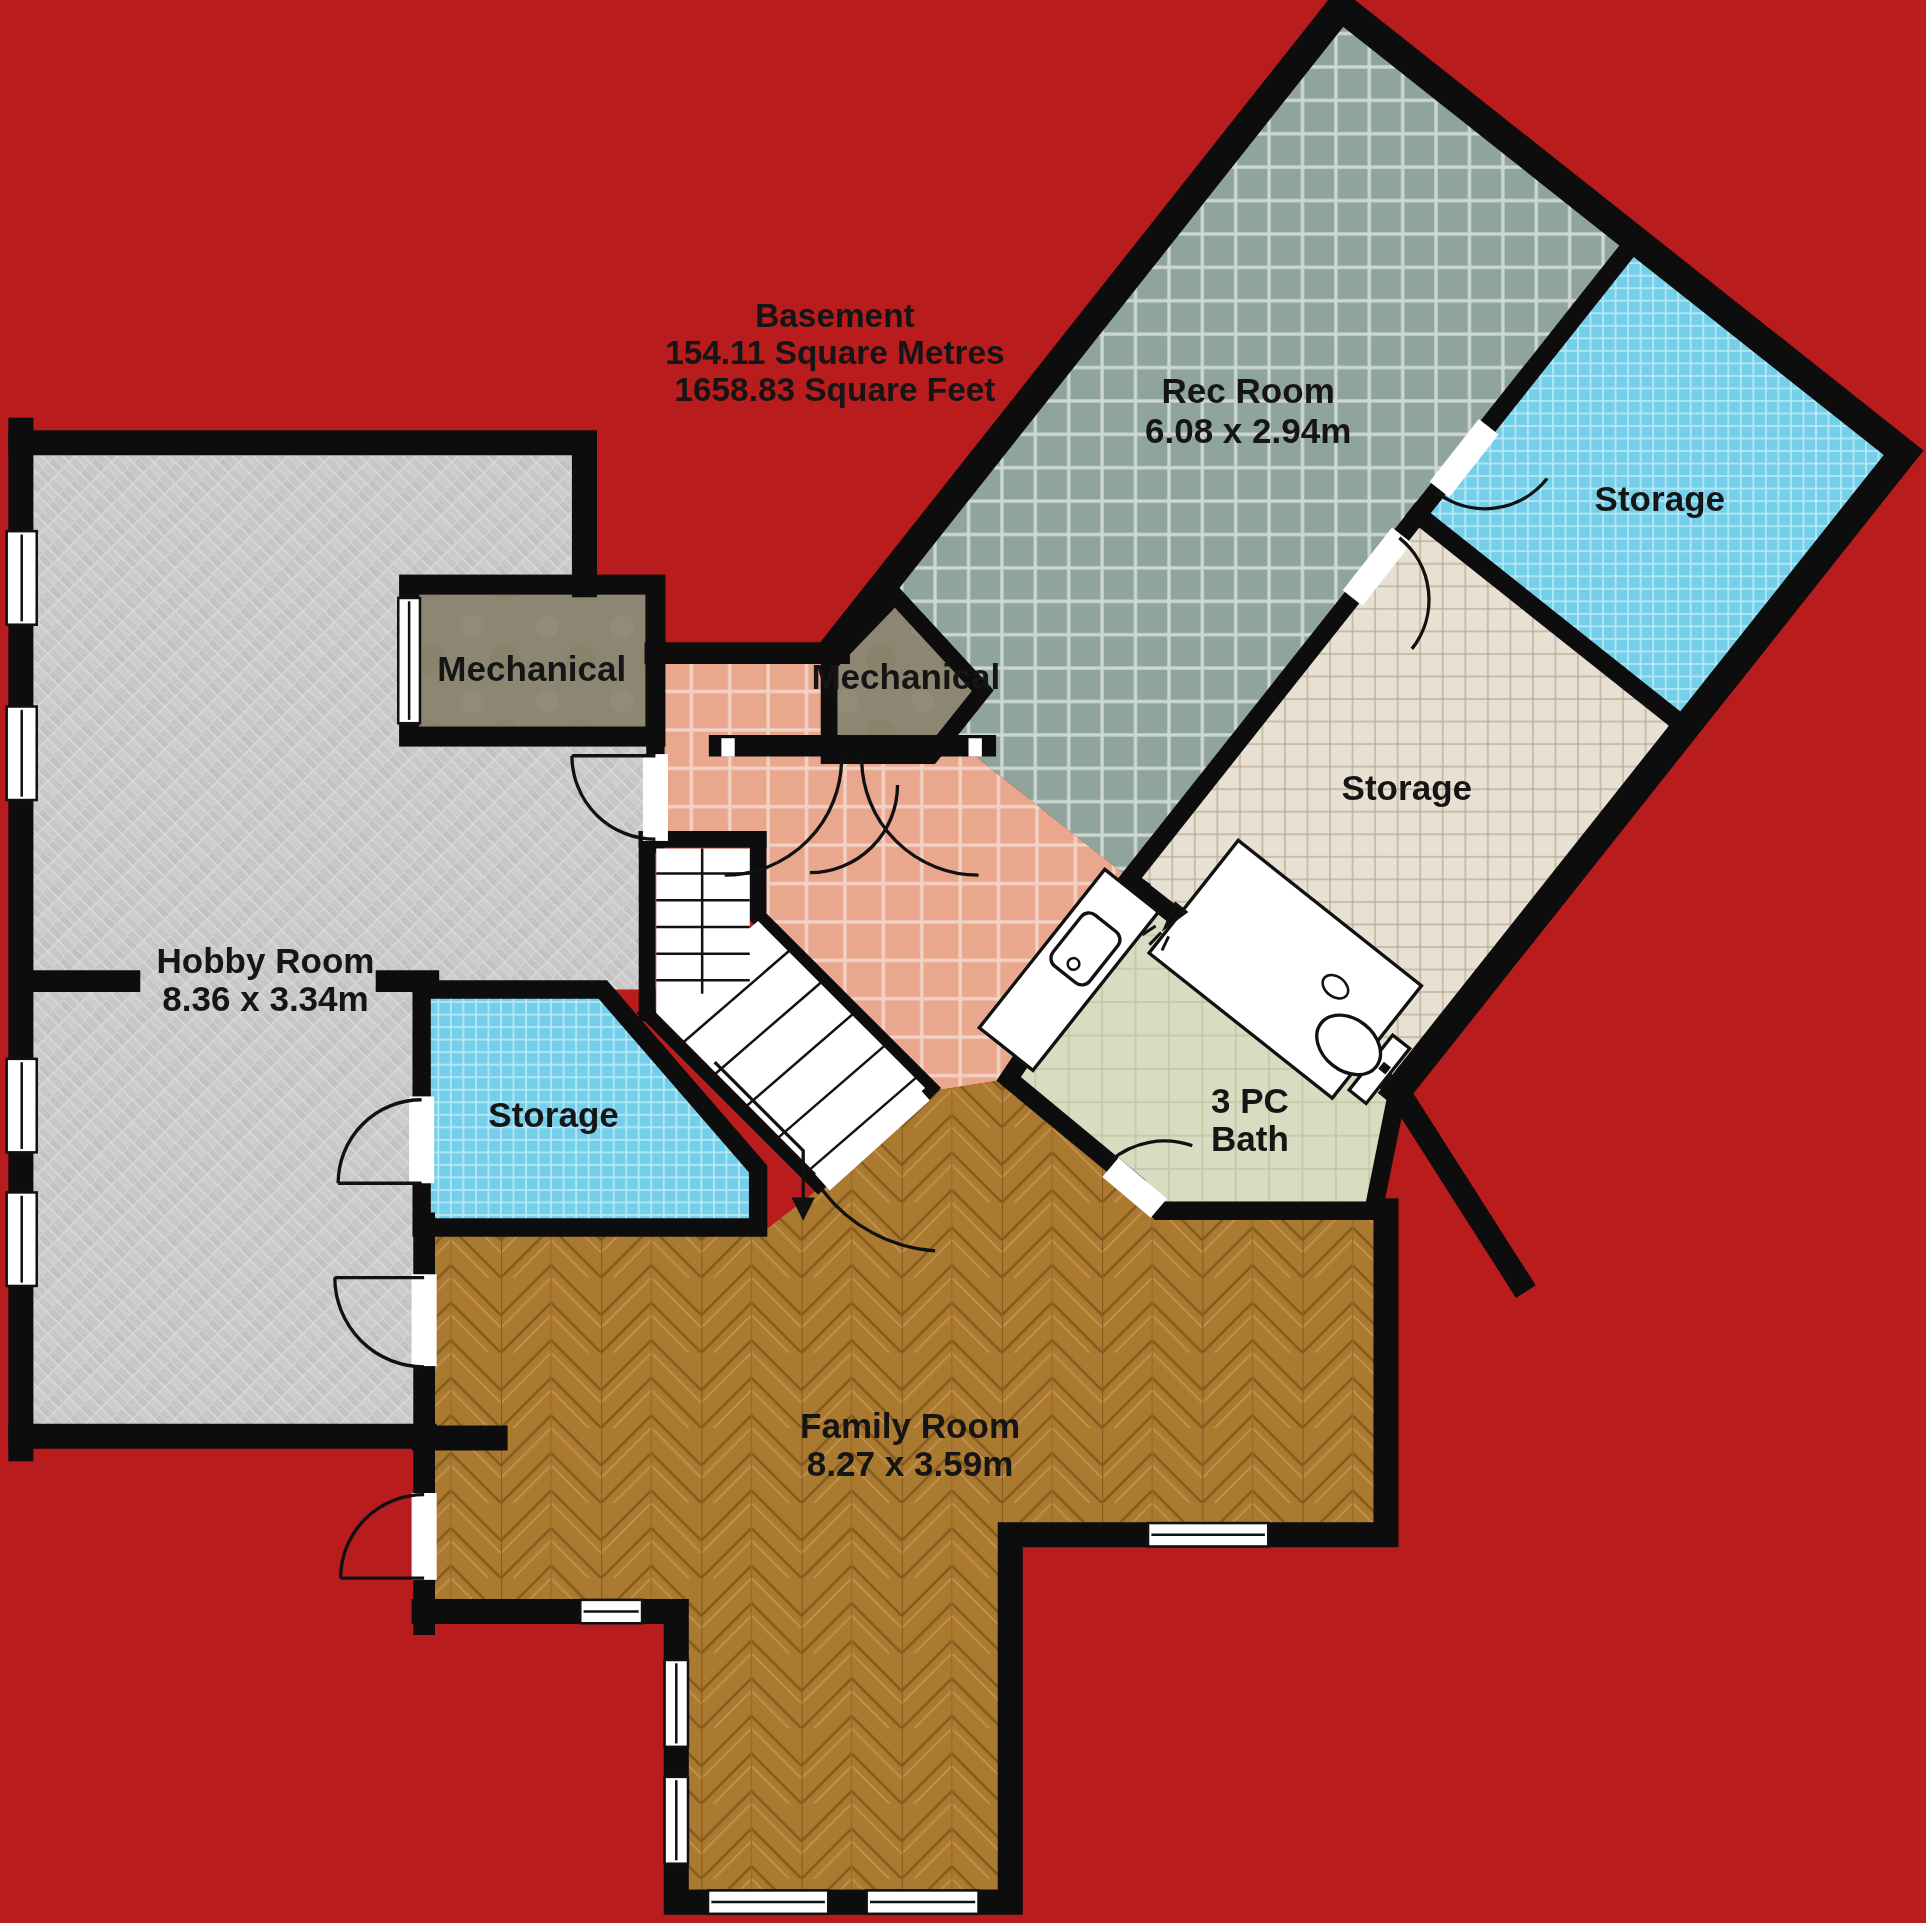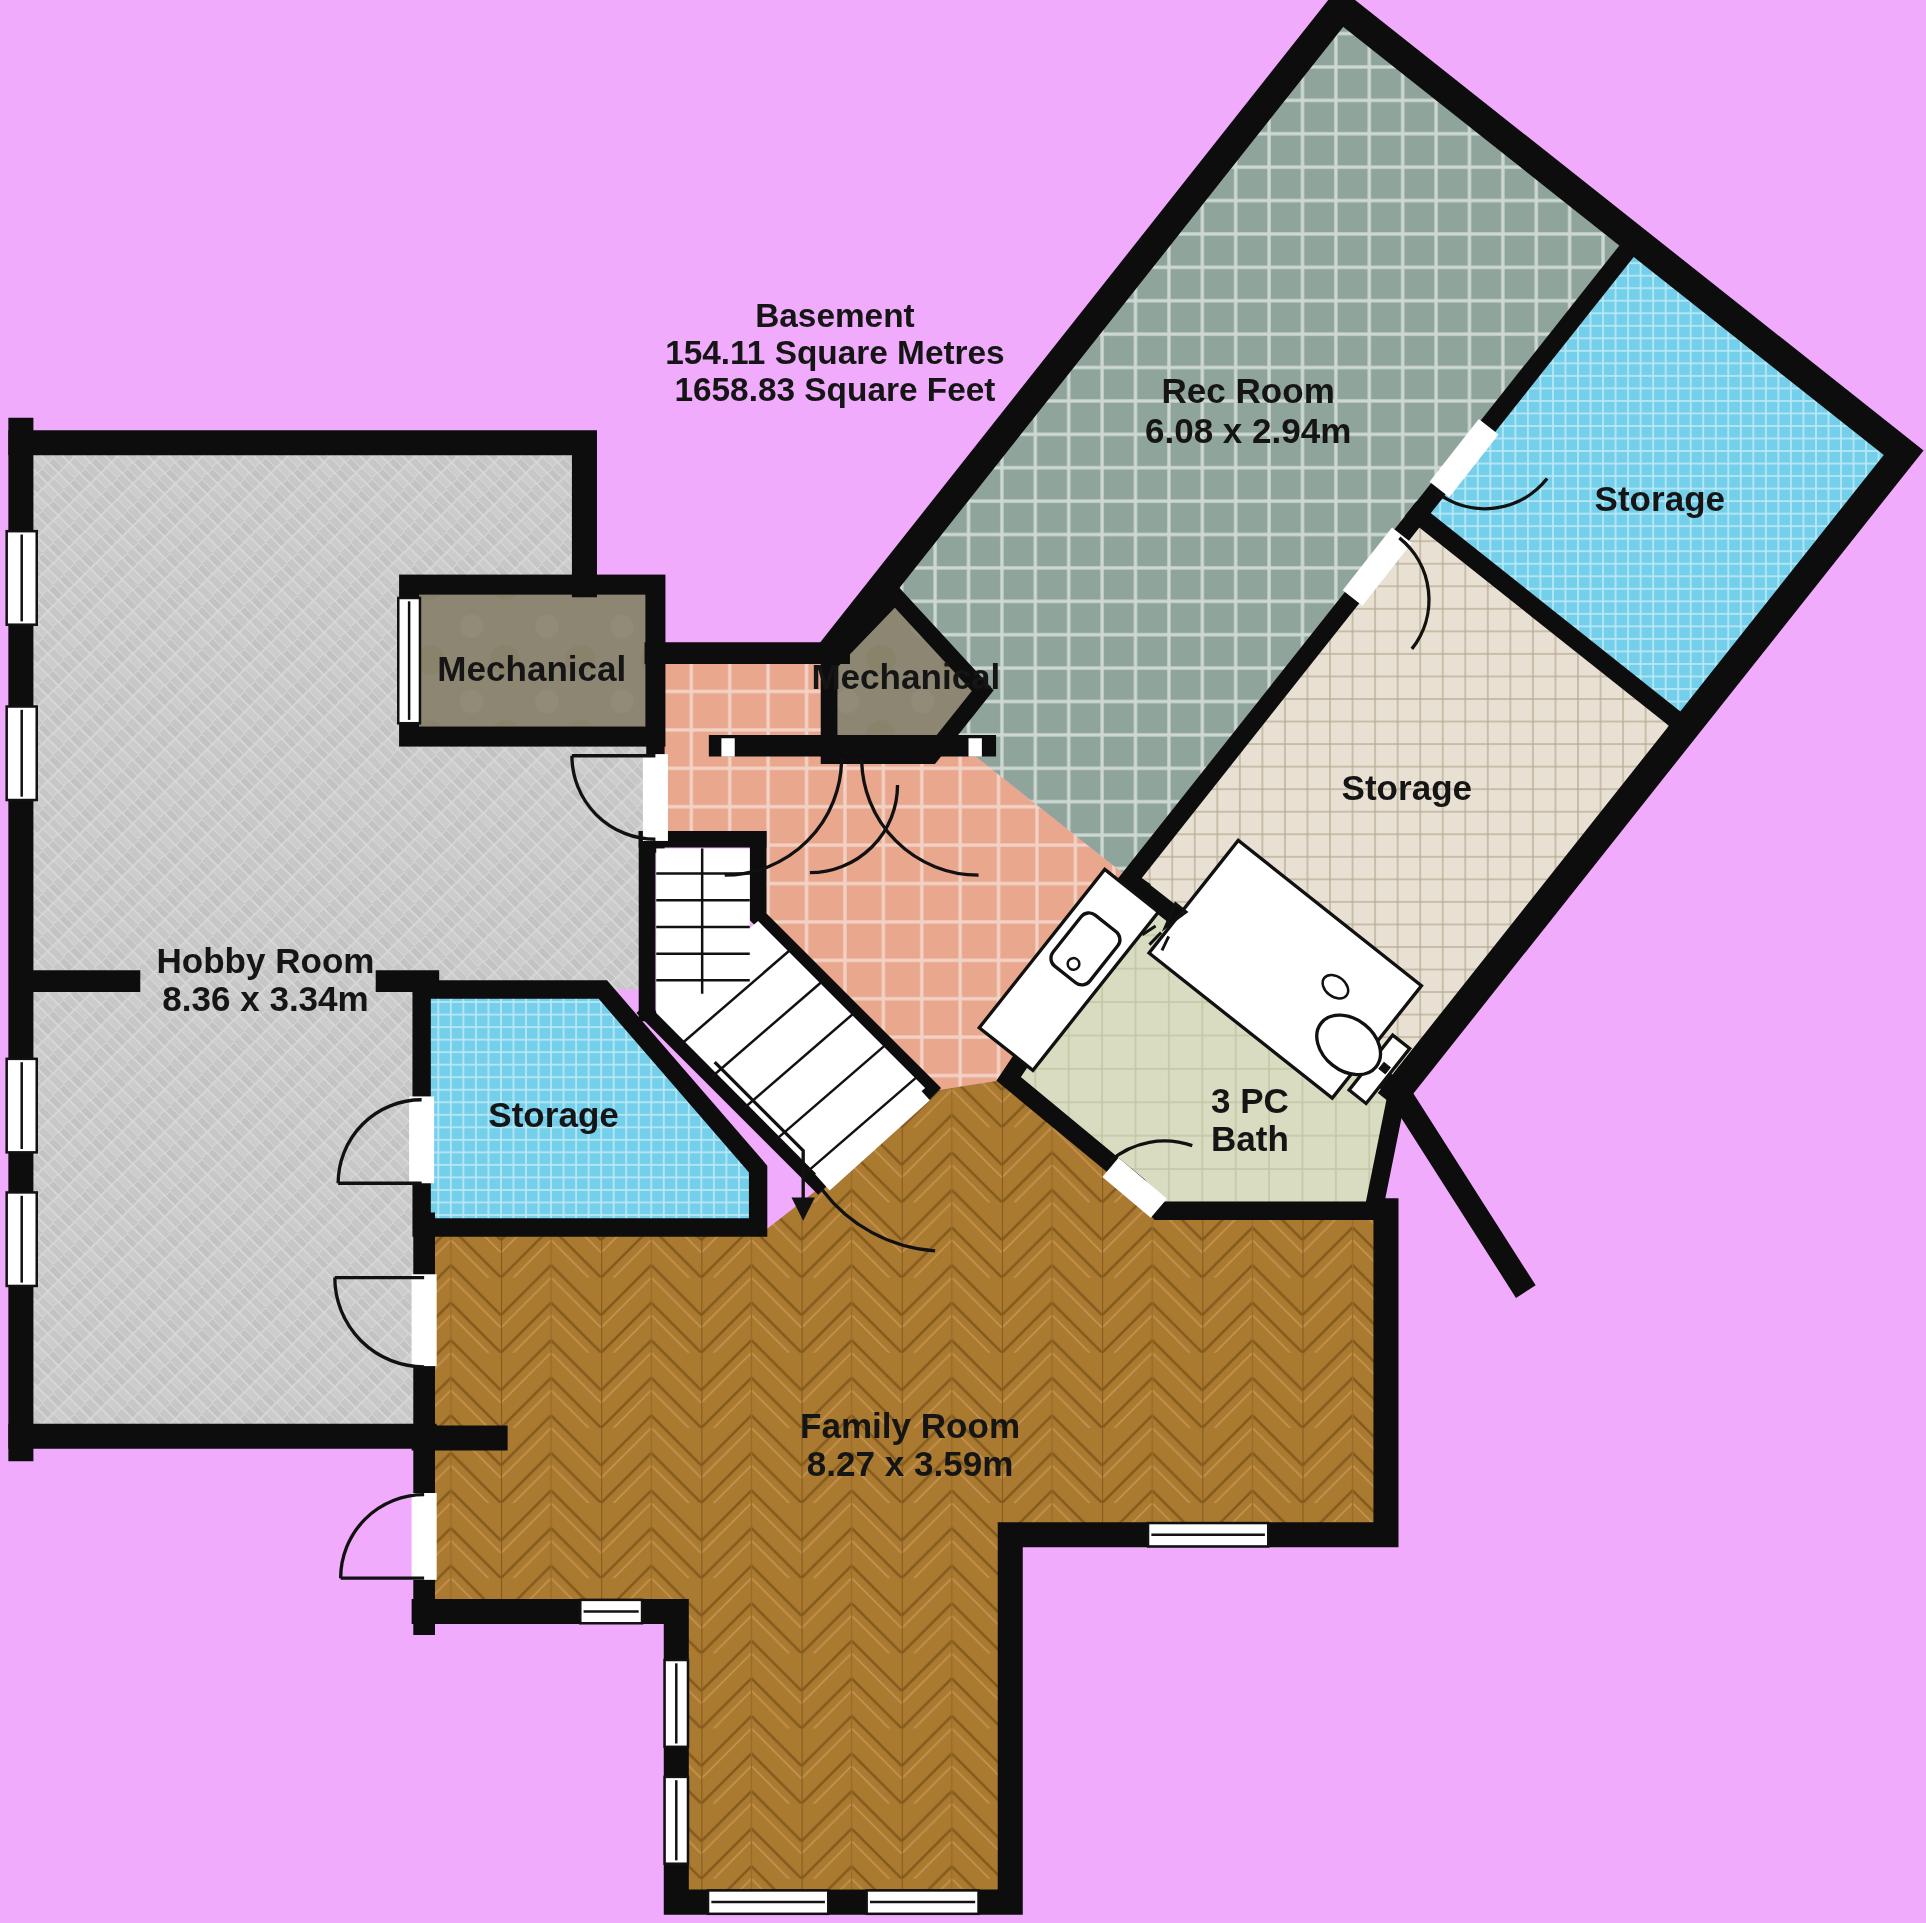--- a/index.html
+++ b/index.html
@@ -1,16 +1,16 @@
 <!DOCTYPE html>
 <html style="font-size:13.4px"><head>
 <meta charset="utf-8">
 <style>
   html,body{margin:0;padding:0;background:#ffffff;}
-  .plan-wrap{width:1927px;height:1924px;position:relative;background:#f0abfc;}
+  .plan-wrap{width:1927px;height:1924px;position:relative;background:#b91c1c;}
   svg{display:block;}
   text{font-family:"Liberation Sans","DejaVu Sans",sans-serif;font-weight:bold;fill:#151515;}
   .room-label{font-size:42px;text-anchor:middle;}
   .title-label{font-size:40px;text-anchor:middle;}
 </style>
 </head>
 <body>
 
 <div class="plan-wrap">
 <svg width="1927" height="1924" viewBox="0 0 2308 2304">

